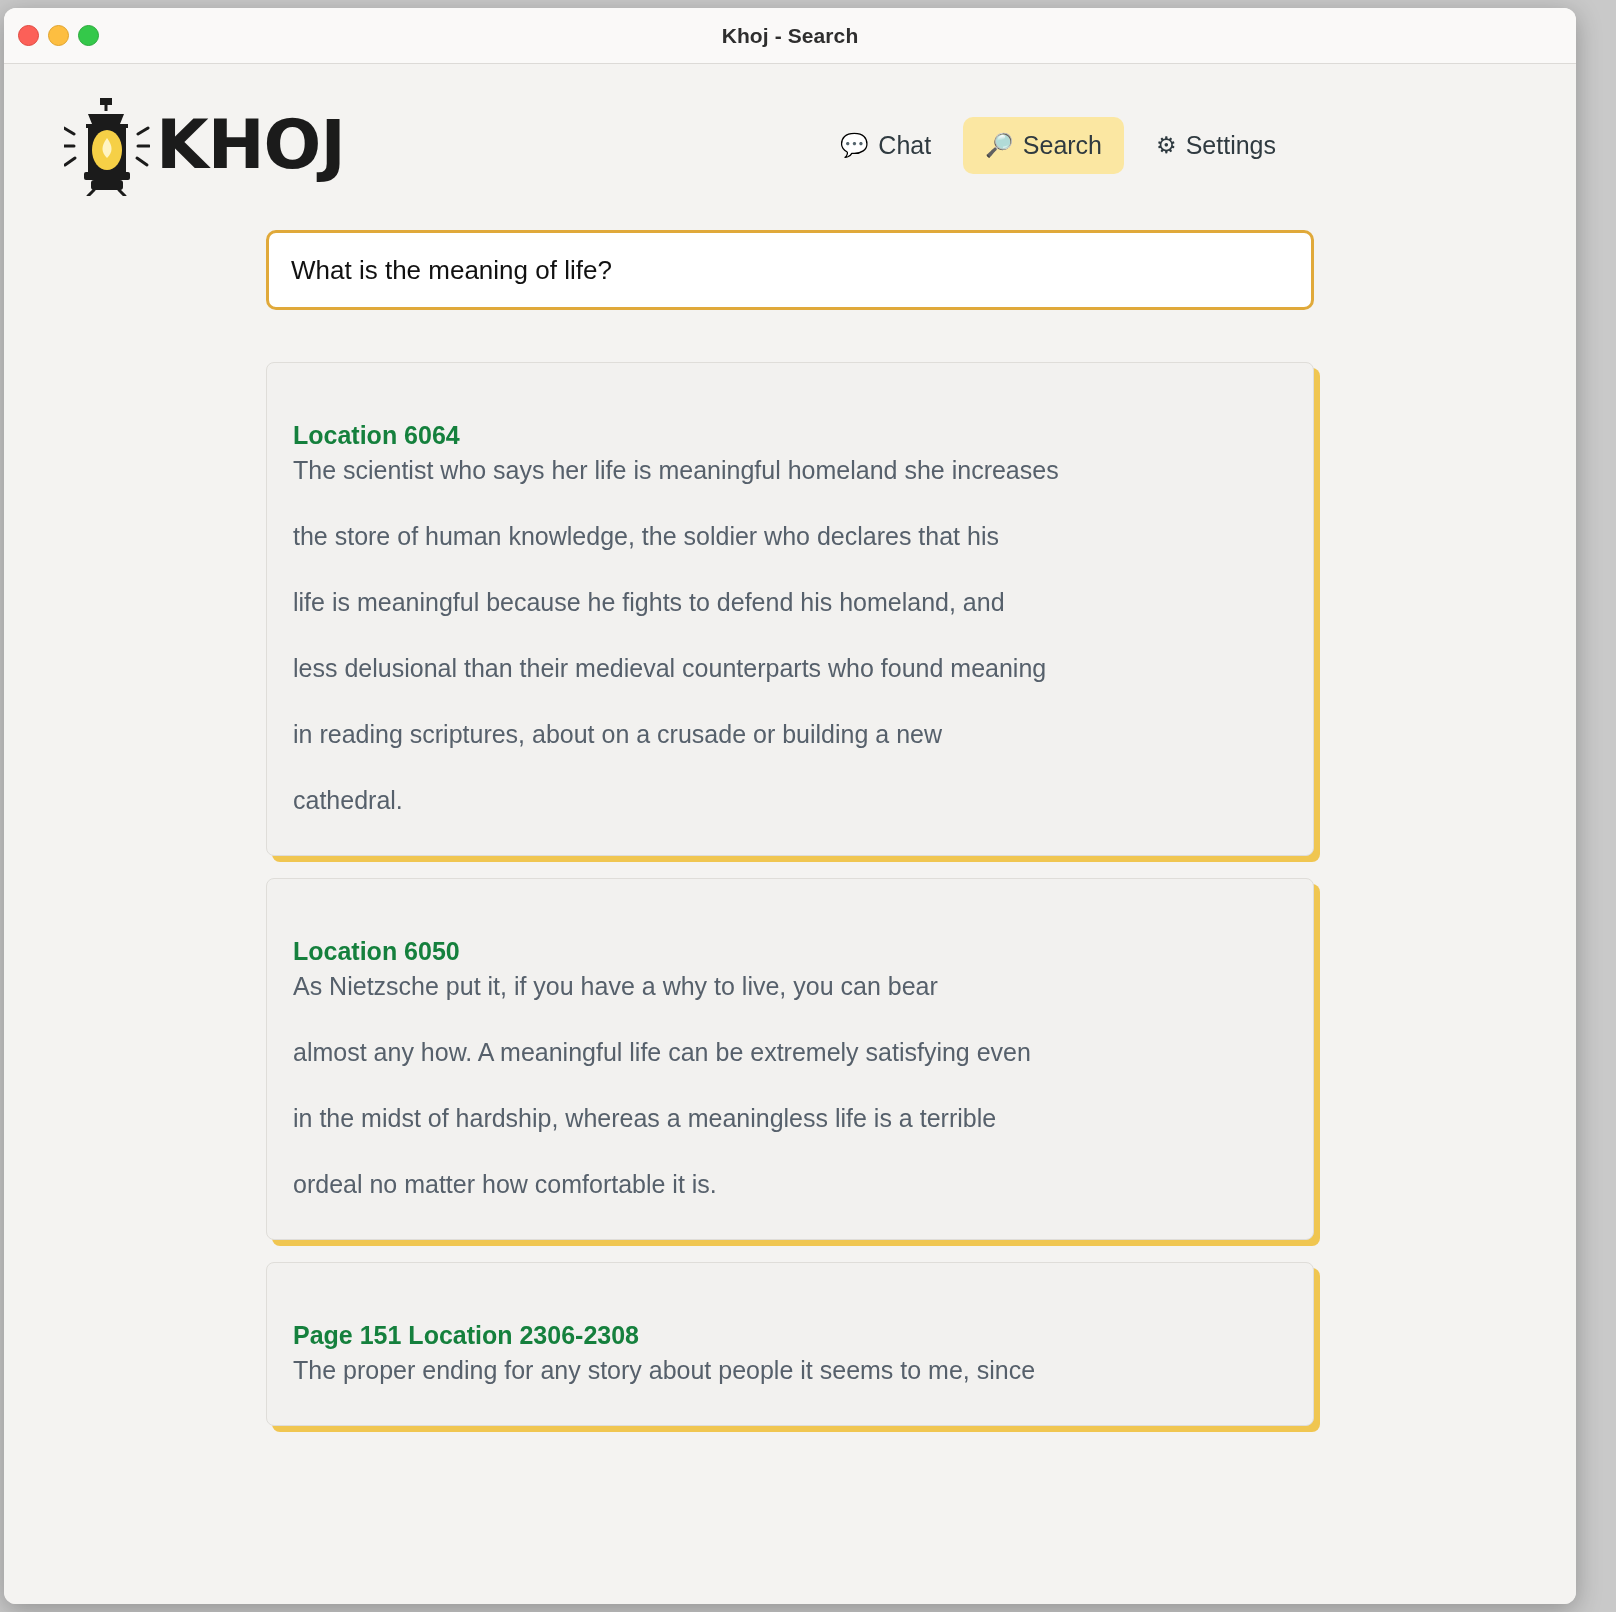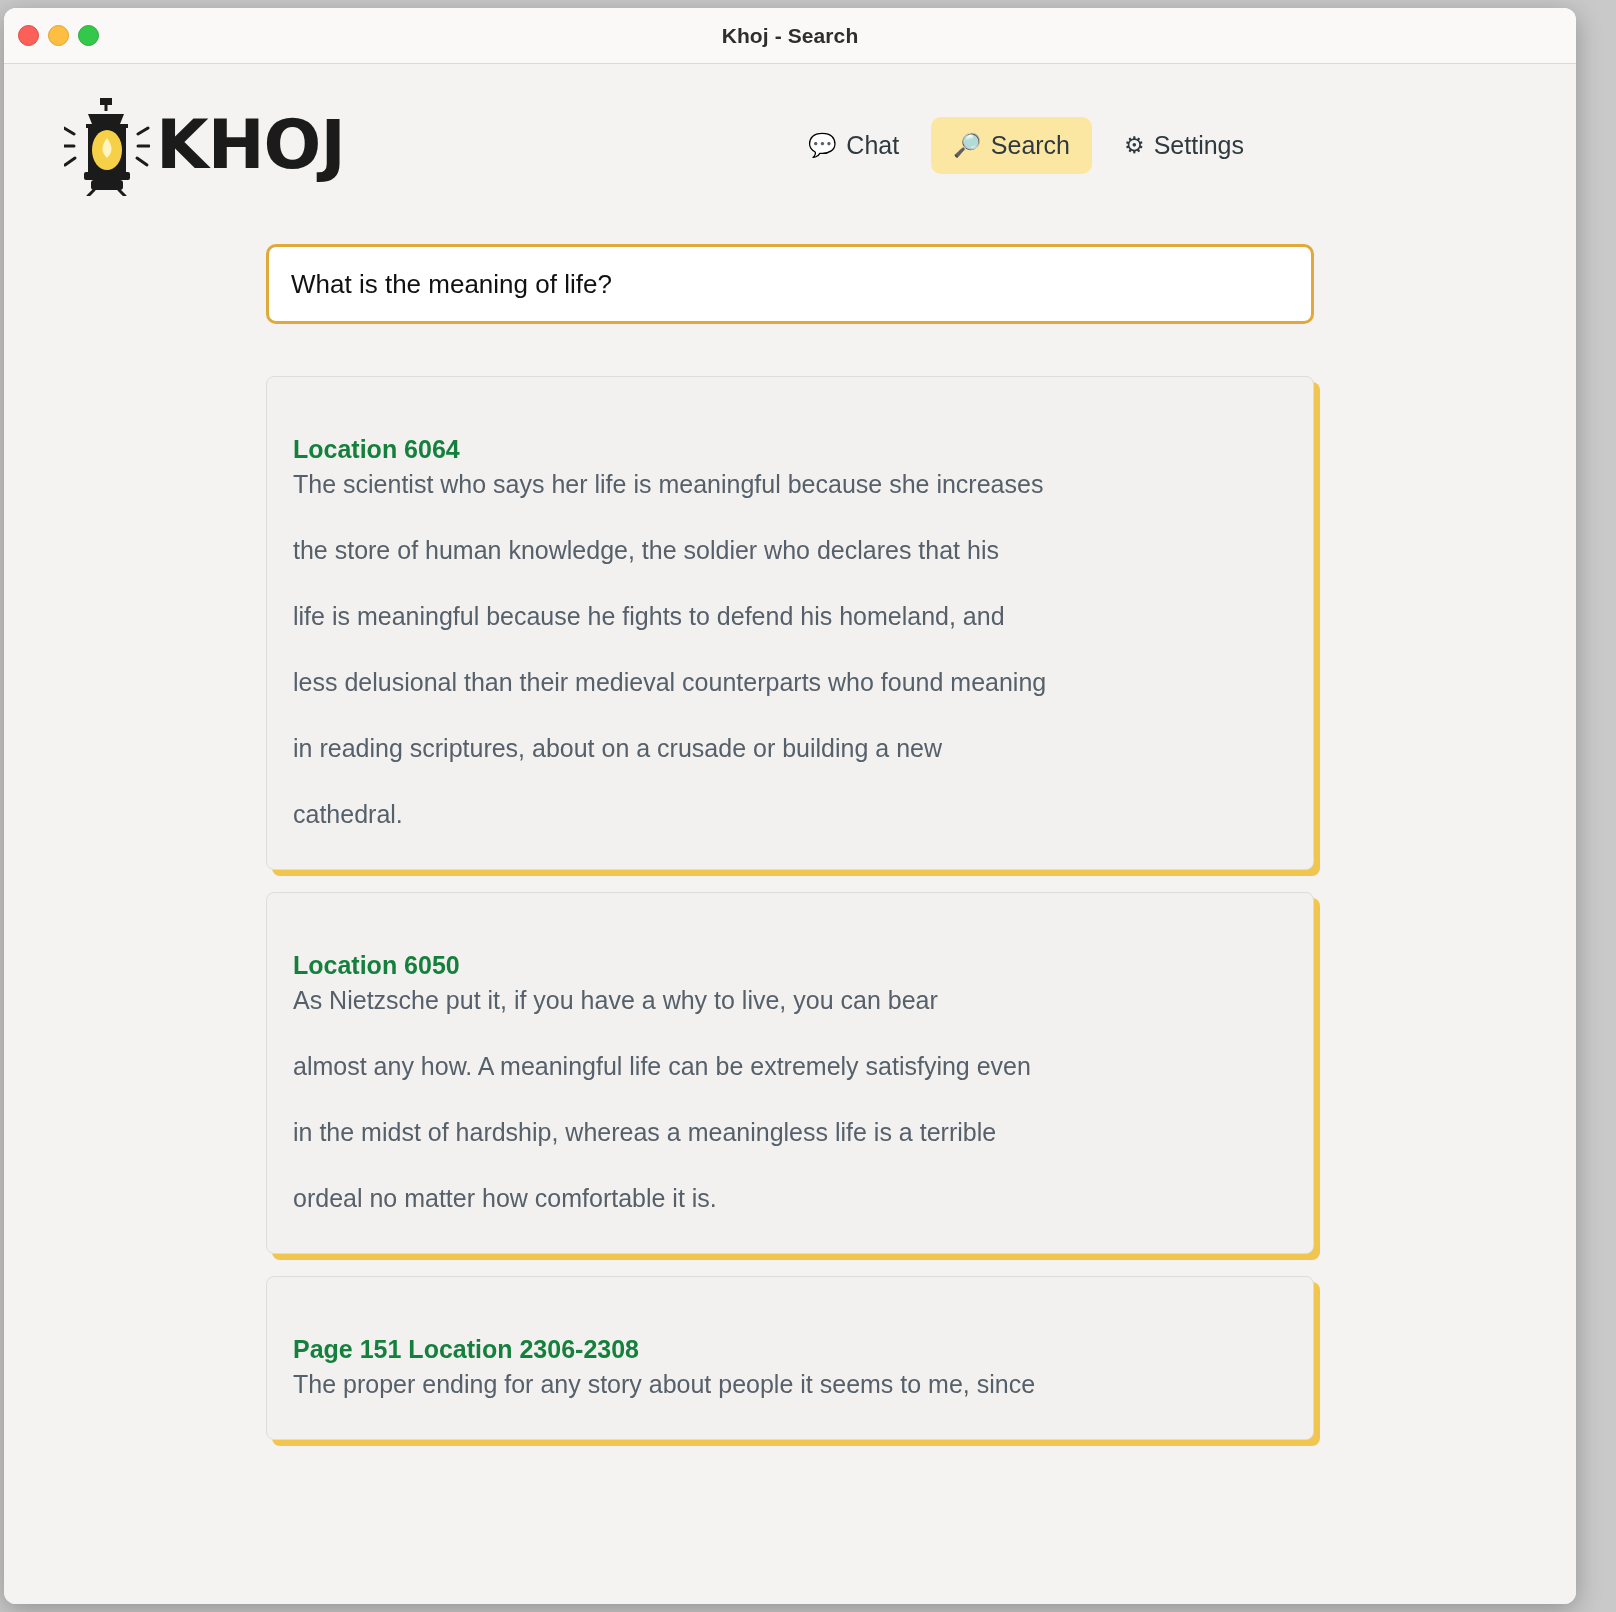--- a/index.html
+++ b/index.html
@@ -69,21 +69,21 @@
   
   .content {
     flex: 1;
     overflow: hidden;
     position: relative;
     background: #f4f3f1;
   }
 
   .topbar {
     display: flex;
-    padding: 22px 60px 0 60px;
+    padding: 22px 28px 0 60px;
     height: 140px;
     box-sizing: border-box;
   }
 
   .logo {
     display: flex;
     align-items: center;
     gap: 6px;
   }
   .lantern {
@@ -121,21 +121,21 @@
   .nav-item.active {
     background: #fbe7a2;
   }
   .nav-icon {
     font-size: 23px;
     line-height: 1;
   }
 
   .search-row {
     padding: 12px 262px 0 262px;
-    margin-top: 28px;
+    margin-top: 14px;
   }
   .search-input {
     width: 100%;
     box-sizing: border-box;
     height: 80px;
     border: 3px solid #e0a93a;
     border-radius: 10px;
     background: #ffffff;
     font-size: 26px;
     color: #111;
@@ -234,21 +234,21 @@
     </div>
 
     <div class="search-row">
       <input class="search-input" type="text" value="What is the meaning of life?" placeholder="Search" style="">
     </div>
 
     <div class="results">
 
       <div class="card">
         <div class="card-title">Location 6064</div>
-        <p class="card-line">The scientist who says her life is meaningful because she increases</p>
+        <p class="card-line">The scientist who says her life is meaningful homeland she increases</p>
         <p class="card-line">the store of human knowledge, the soldier who declares that his</p>
         <p class="card-line">life is meaningful because he fights to defend his homeland, and</p>
         <p class="card-line">less delusional than their medieval counterparts who found meaning</p>
         <p class="card-line">in reading scriptures, about on a crusade or building a new</p>
         <p class="card-line">cathedral.</p>
       </div>
 
       <div class="card">
         <div class="card-title">Location 6050</div>
         <p class="card-line">As Nietzsche put it, if you have a why to live, you can bear</p>

